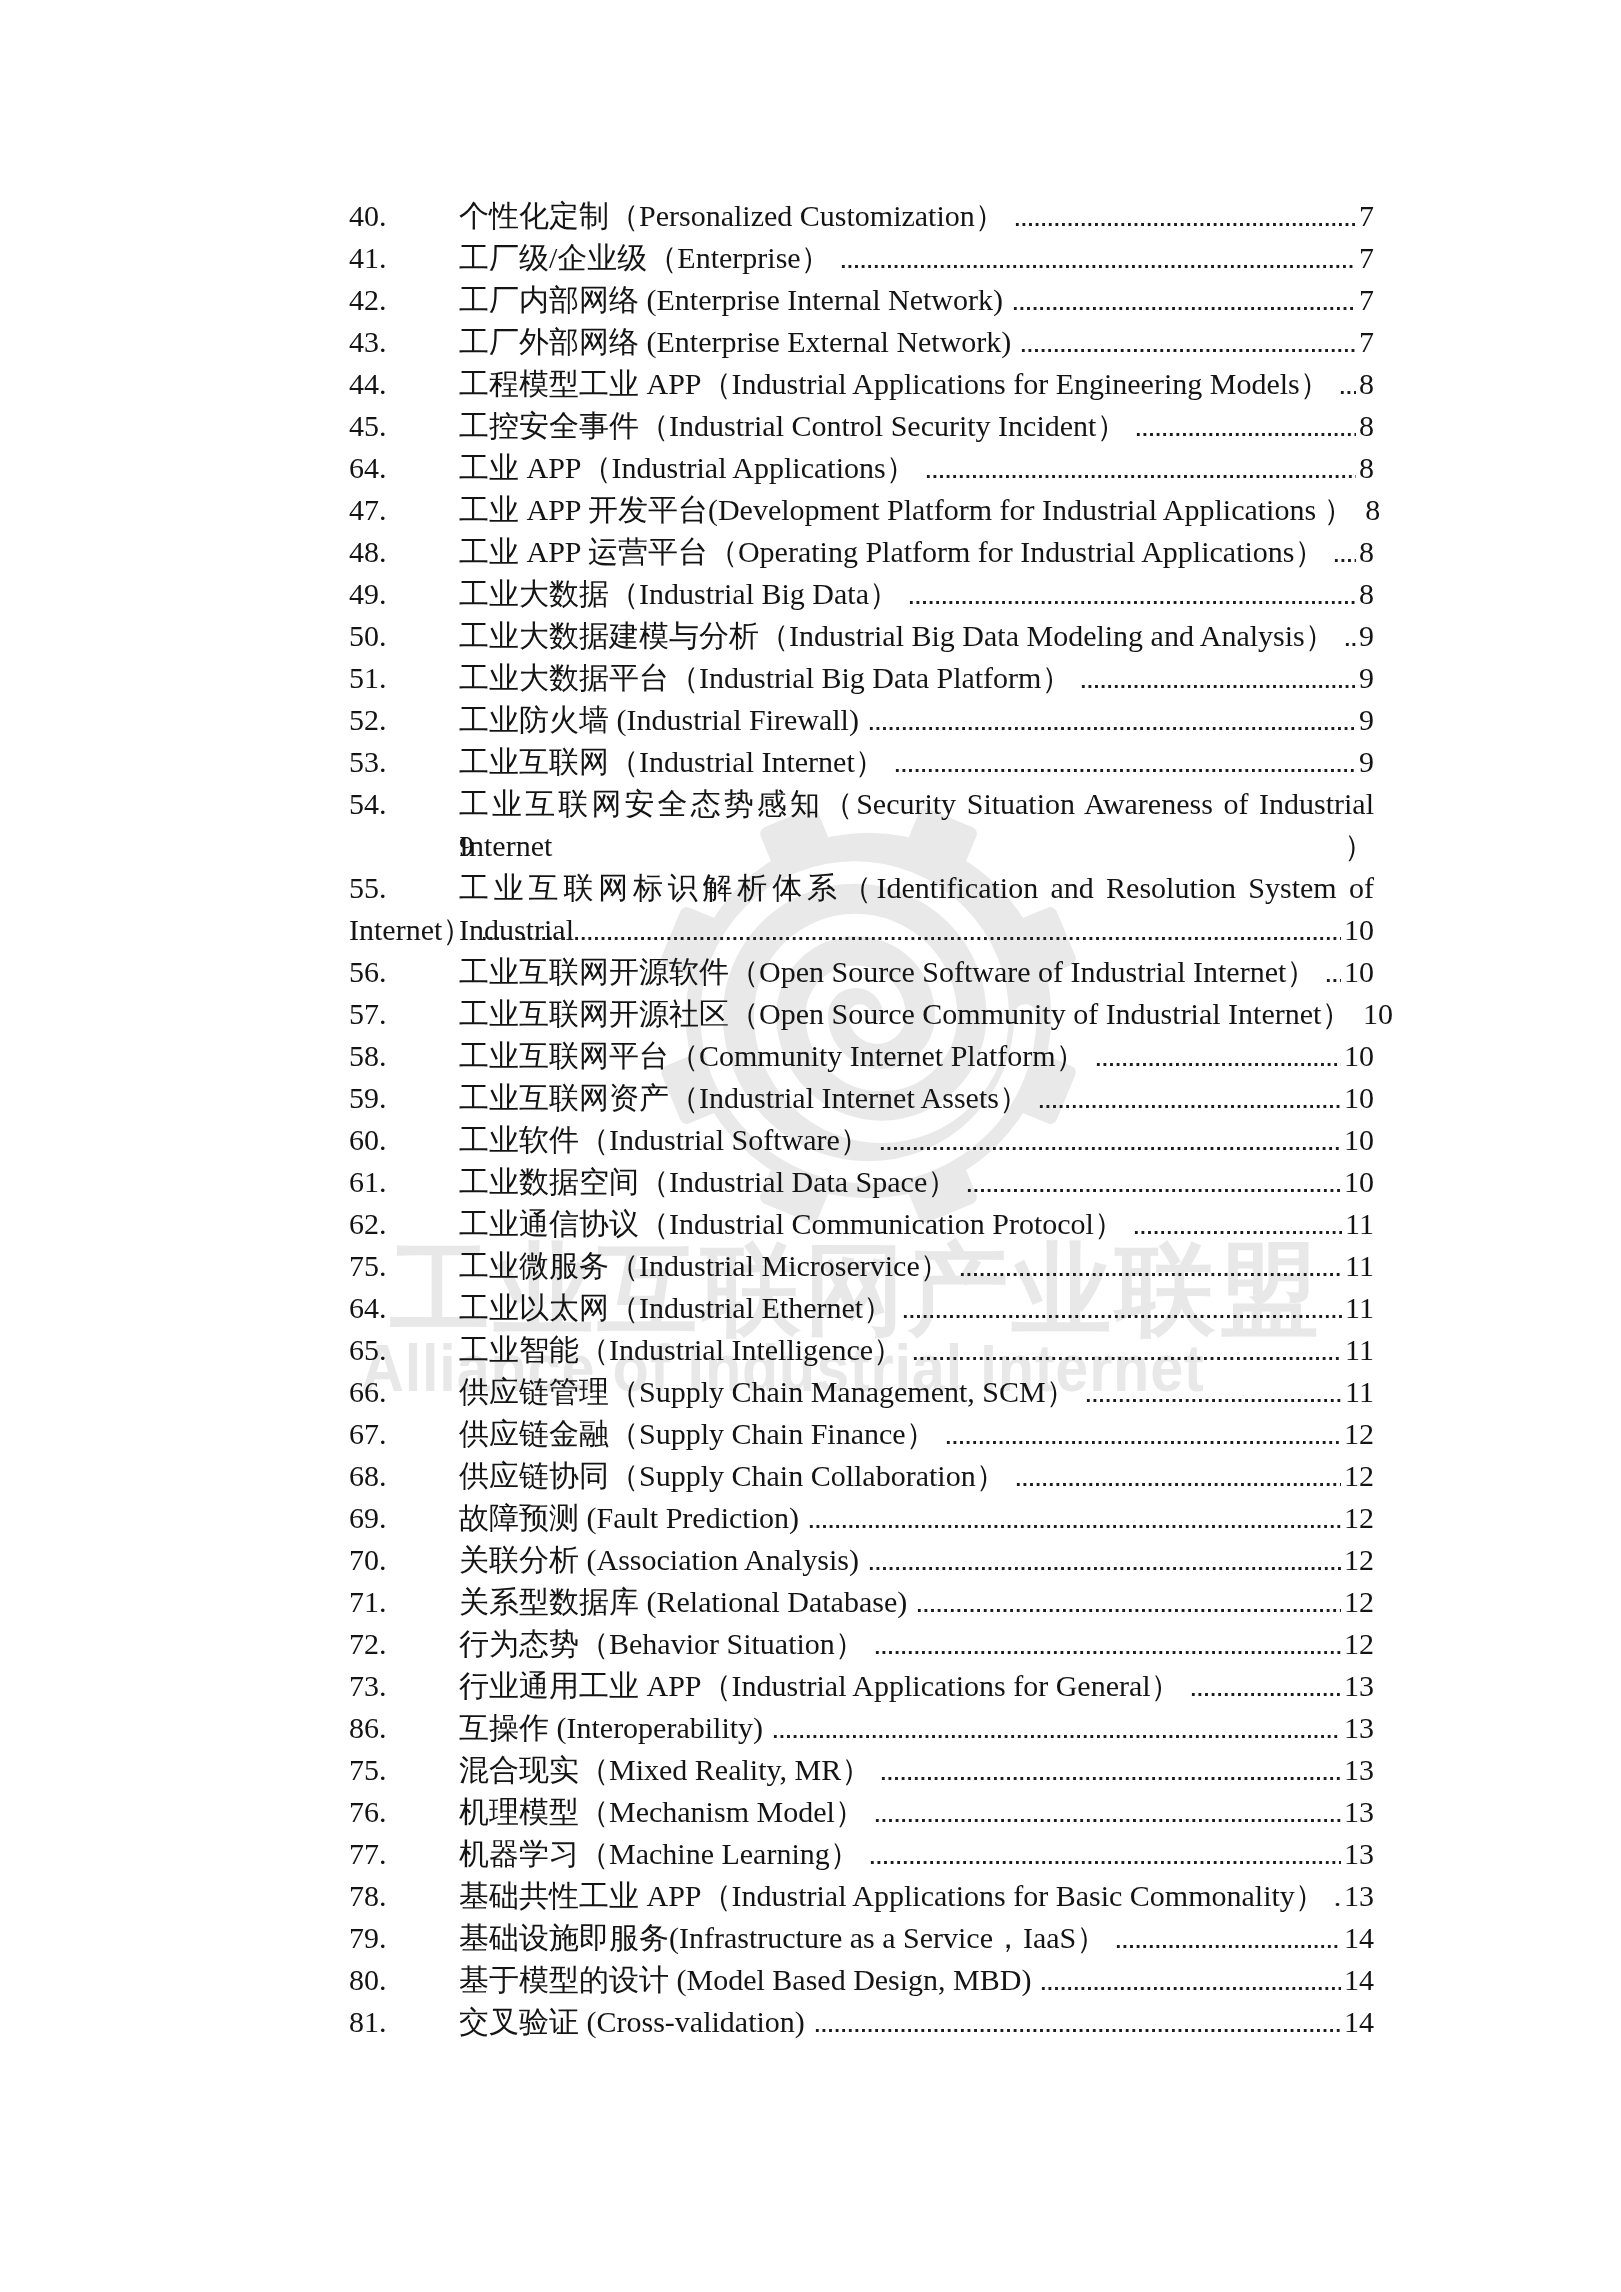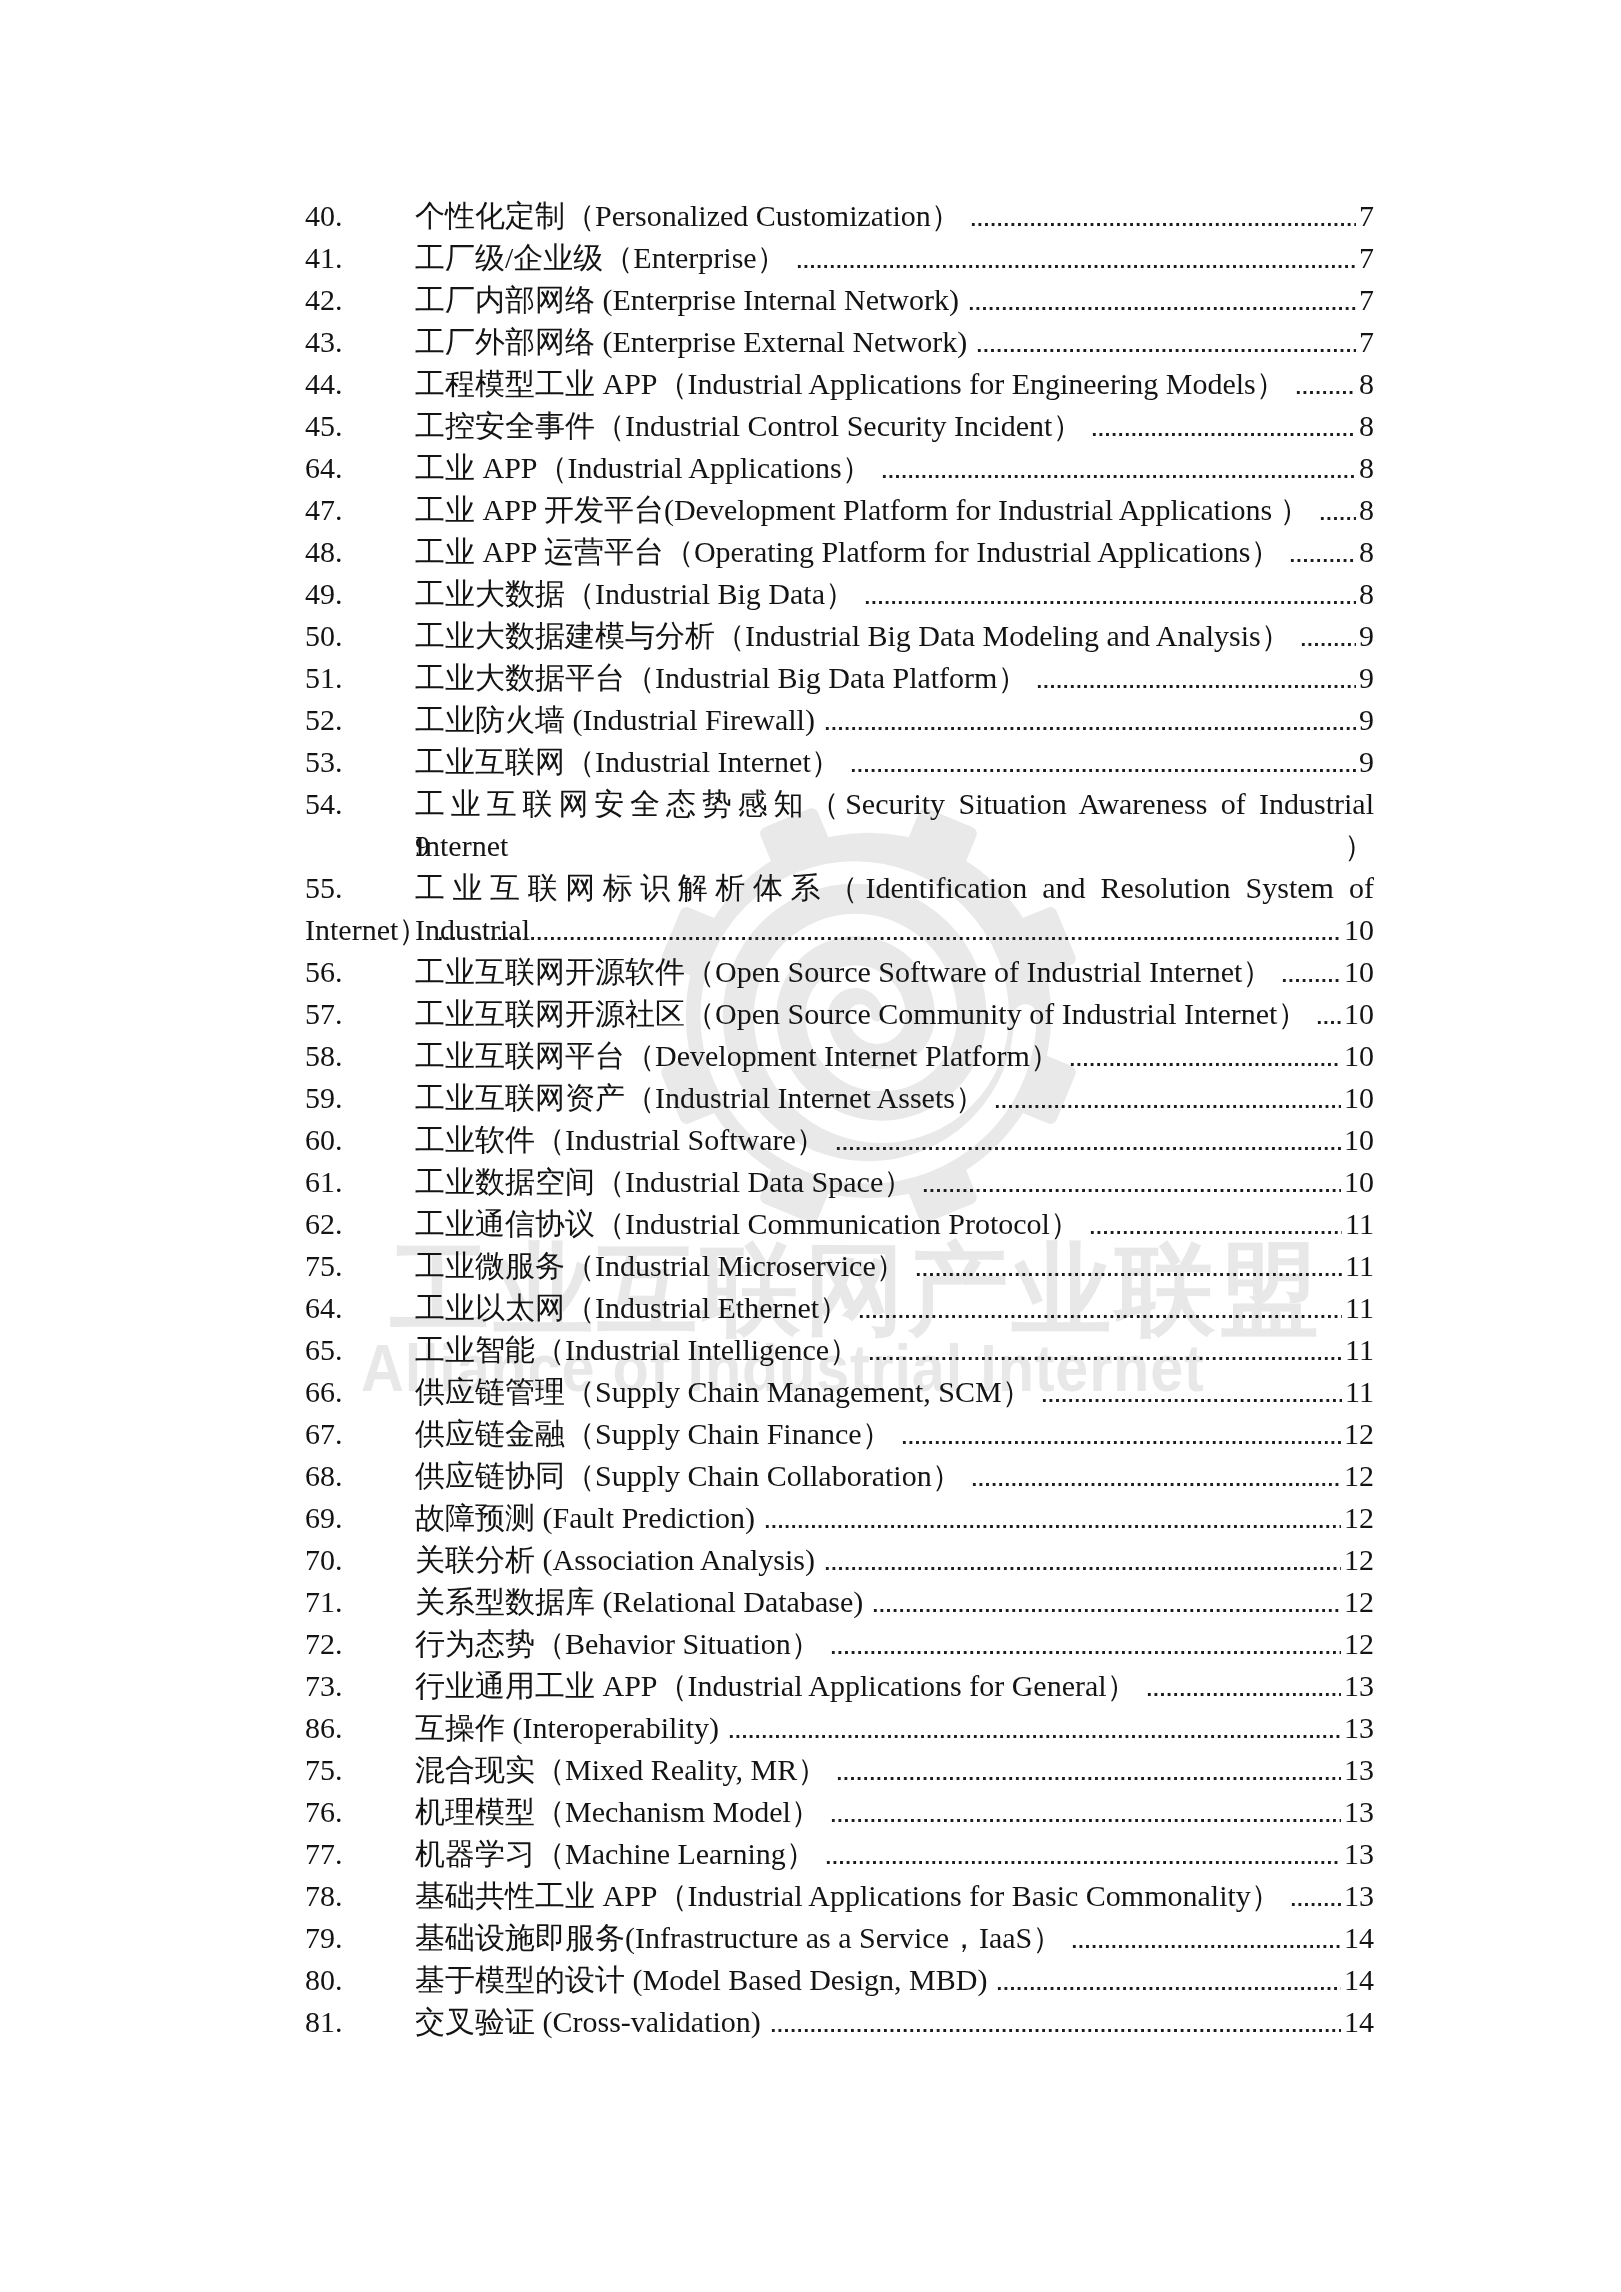--- a/index.html
+++ b/index.html
@@ -25,20 +25,21 @@
          transform:scaleX(0.90);transform-origin:left top;}
   
   .toc{
     position:absolute;z-index:1;
     left:305px;top:195px;width:1069px;
   }
   .row{
     display:flex;align-items:baseline;
     height:42px;line-height:42px;
     font-size:30px;
+    margin-left:44px;
   }
   .num{width:110px;flex:none;}
   .spacer{width:110px;flex:none;}
   .title{flex:none;}
   .title-j{flex:1 1 auto;text-align:justify;text-align-last:justify;}
   .leader{
     flex:1 1 auto;
     align-self:stretch;
     margin:0 2.7px 0 9px;
     background-image:radial-gradient(circle,#1c1c1c 1.5px,rgba(0,0,0,0) 1.8px);
@@ -181,21 +182,21 @@
       <span class="page">10</span>
     </div>
     <div class="row">
       <span class="num">57.</span>
       <span class="title">工业互联网开源社区（Open Source Community of Industrial Internet）</span>
       <span class="leader"></span>
       <span class="page">10</span>
     </div>
     <div class="row">
       <span class="num">58.</span>
-      <span class="title">工业互联网平台（Development Internet Platform）</span>
+      <span class="title">工业互联网平台（Community Internet Platform）</span>
       <span class="leader"></span>
       <span class="page">10</span>
     </div>
     <div class="row">
       <span class="num">59.</span>
       <span class="title">工业互联网资产（Industrial Internet Assets）</span>
       <span class="leader"></span>
       <span class="page">10</span>
     </div>
     <div class="row">

